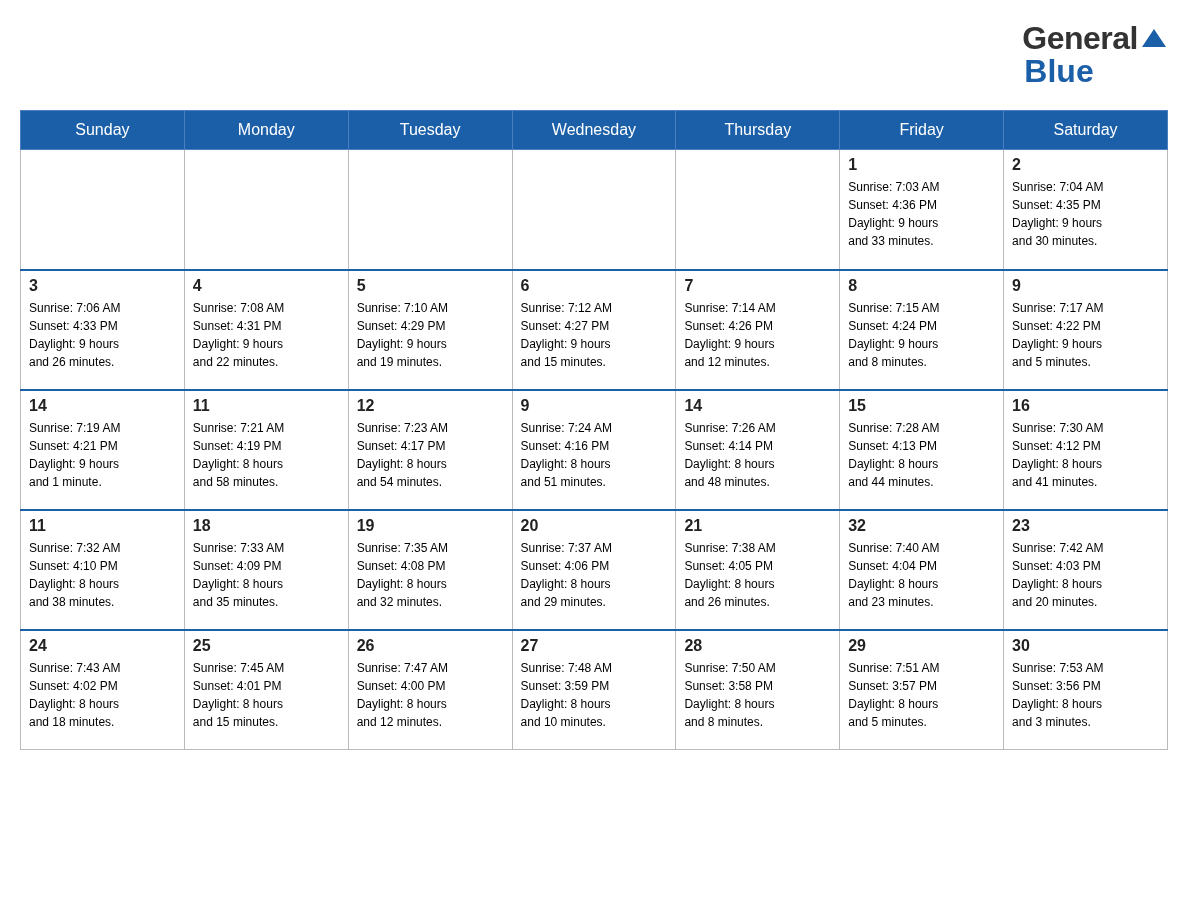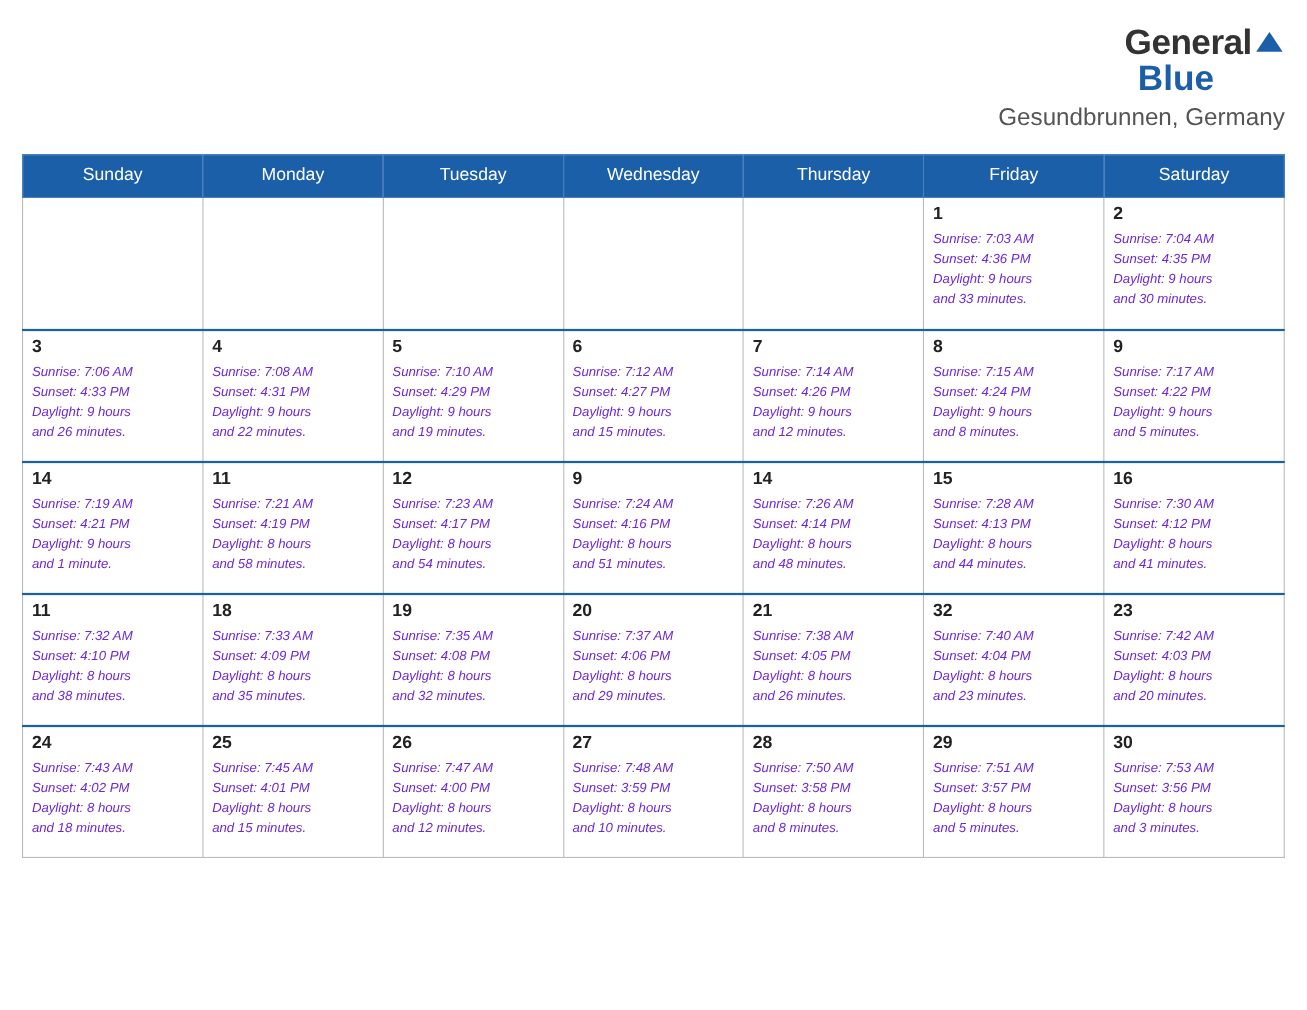--- a/index.html
+++ b/index.html
@@ -9,47 +9,46 @@
     
     .title-section { text-align: right; }
     .month-title { font-size: 52px; font-weight: bold; color: #222; line-height: 1.1; }
     .location { font-size: 22px; color: #555; margin-top: 4px; }
     
     .calendar { width: 100%; border-collapse: collapse; border: 1px solid #bbb; }
     .calendar th { background-color: #1a5fa8; color: #fff; padding: 10px 8px; font-size: 16px; font-weight: normal; text-align: center; border: 1px solid #4a7fc0; }
     .calendar td { vertical-align: top; padding: 6px 8px; border: 1px solid #bbb; width: 14.28%; min-height: 100px; }
     .calendar tr td { height: 120px; }
     .day-num { font-size: 16px; font-weight: bold; color: #222; margin-bottom: 4px; }
-    .day-info { font-size: 12px; color: #6d28d9; line-height: 1.5; font-style: italic; }
+    .day-info { font-size: 12px; color: #000000; line-height: 1.5; }
     .empty-cell { background: #fff; }
     .row-divider { border-top: 2px solid #1a5fa8; }
     
     .logo-wrap { display: flex; align-items: center; gap: 0; }
     .general-text { font-size: 32px; font-weight: bold; color: #333; letter-spacing: -0.5px; }
   </style>
 </head>
 <body>
 
 <div>
   <div class="header">
     <div class="logo-wrap">
       <div>
         <div style="display:flex; align-items:center;">
           <span class="general-text">General</span>
           <svg width="28" height="28" viewBox="0 0 28 28" style="margin-left:2px; margin-top:0px;">
             <polygon points="14,4 26,22 2,22" fill="#1a5fa8"></polygon>
           </svg>
         </div>
-        <div style="margin-top:-4px; margin-left:12px;">
+        <div style="margin-top:-4px; margin-left:2px;">
           <span style="font-size:32px; font-weight:bold; color:#1a5fa8;">Blue</span>
         </div>
       </div>
     </div>
     <div class="title-section">
-      <div class="location">Gesundbrunnen, Germany</div>
     </div>
   </div>
 
   <table class="calendar">
     <thead>
       <tr>
       <th>Sunday</th>
           <th>Monday</th>
           <th>Tuesday</th>
           <th>Wednesday</th>

